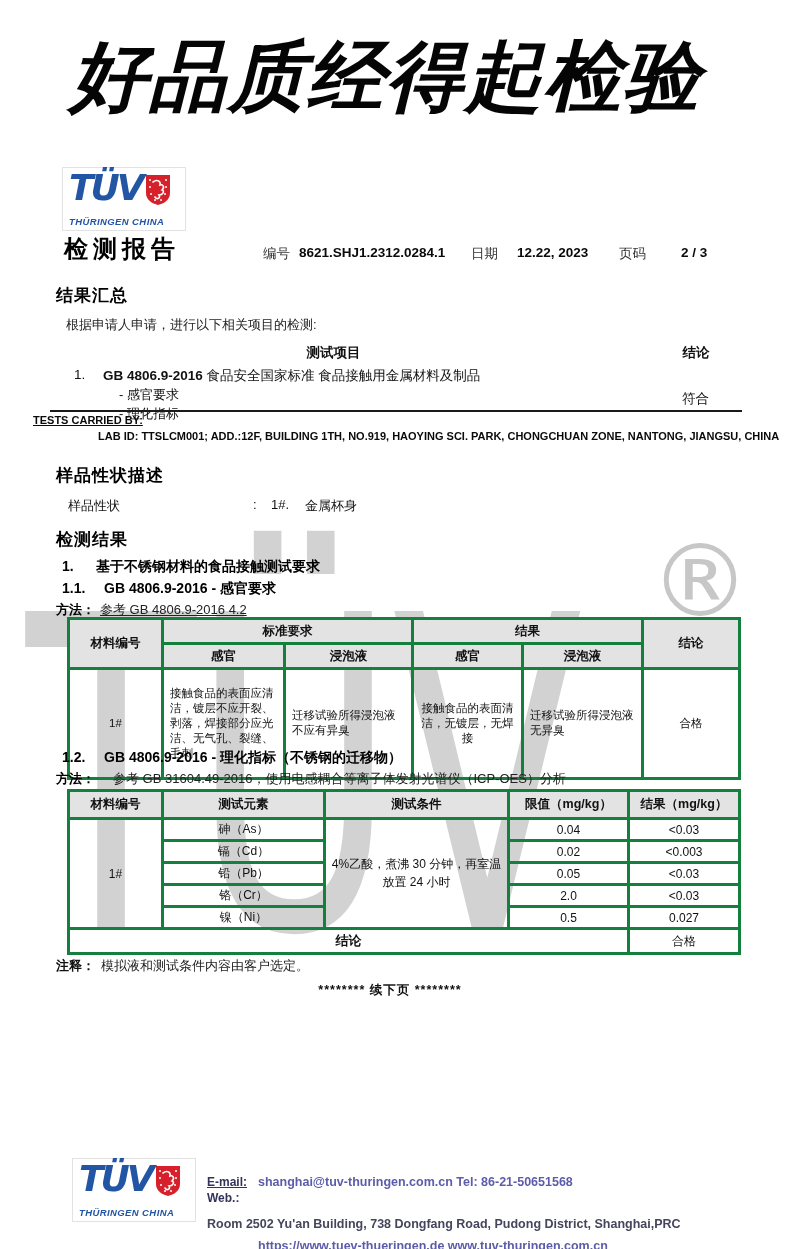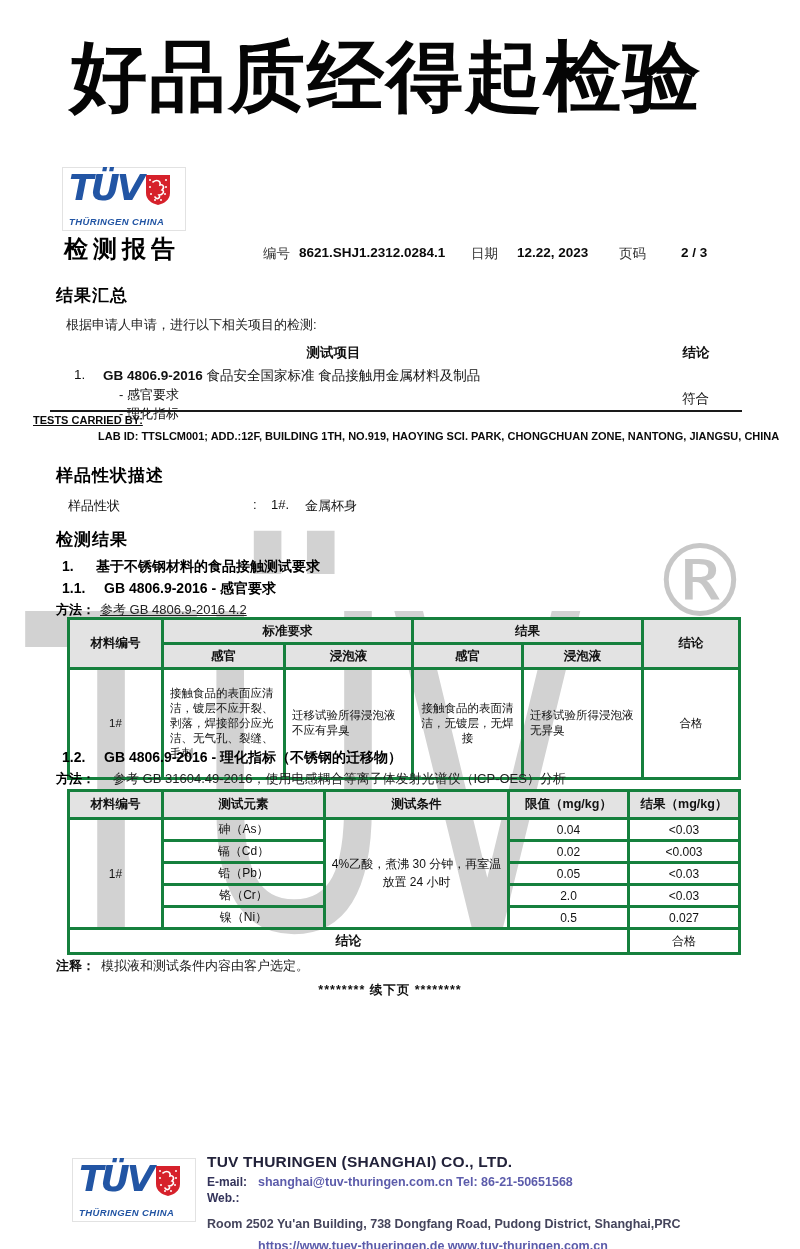--- a/index.html
+++ b/index.html
@@ -12,21 +12,21 @@
     font-family:"DejaVu Sans", sans-serif; font-size:435px; line-height:1;
     color:#d2d2d2; transform:scaleX(0.64); transform-origin:left top;
     letter-spacing:-6px; white-space:nowrap; }
   .watermark-reg { position:absolute; left:650px; top:532px; z-index:0;
     font-family:"DejaVu Sans", sans-serif; font-size:100px; line-height:1; color:#c7c7c7; }
 
   .abs { position:absolute; z-index:1; }
 
   
   .headline { left:70px; top:26px; width:680px; font-family:"DejaVu Sans", sans-serif;
-    font-weight:900; font-size:77px; letter-spacing:2px; color:#050505; white-space:nowrap; }
+    font-weight:900; font-size:77px; letter-spacing:2px; color:#050505; white-space:nowrap;font-style:italic; }
 
   
   .logo-box { width:124px; background:#fff; border:1px solid #e2e2e2; padding:5px 6px 3px 6px; }
   .logo-row { display:flex; align-items:flex-start; }
   .logo-tuv { font-family:"DejaVu Sans", sans-serif; font-style:italic; font-weight:bold;
     font-size:36px; line-height:0.85; letter-spacing:-3px; color:#2255a4; }
   .logo-shield { margin-left:3px; margin-top:1px; }
   .logo-sub { font-family:"Liberation Sans", sans-serif; font-style:italic; font-weight:bold;
     font-size:9.5px; letter-spacing:0.4px; color:#2255a4; margin-top:10px; white-space:nowrap; }
   .logo-header { left:62px; top:167px; }
@@ -98,21 +98,21 @@
   .t2 .concl-label { font-weight:bold; font-size:13px; height:25px; }
 
   .note-l { left:56px;  top:957px; font-size:13px; font-weight:bold; }
   .note-t { left:101px; top:957px; font-size:13px; color:#222; }
   .cont { left:0; top:982px; width:780px; text-align:center; font-size:12.5px; font-weight:bold; letter-spacing:1px; }
 
   
   .ft-company { left:207px; top:1153px; font-size:15.5px; font-weight:bold; color:#22223a; letter-spacing:0.2px; }
   .ft-row-l { font-size:12px; font-weight:bold; color:#33335a; }
   .ft-row-v { font-size:12.5px; font-weight:bold; color:#5c5cab; }
-  .ft-em-l { left:207px; top:1175px; } .ft-em-v { left:258px; top:1175px; }
+  .ft-em-l { left:207px; top:1175px;text-decoration:underline; } .ft-em-v { left:258px; top:1175px; }
   .ft-wb-l { left:207px; top:1191px; } .ft-wb-v { left:258px; top:1191px;margin-top:48px; }
   .ft-addr { left:207px; top:1217px; font-size:12.5px; font-weight:bold; color:#45455c; }
 </style>
 </head>
 <body>
 
 <div class="page">
 
   <div class="watermark">TÜV</div>
   <div class="watermark-reg">®</div>
@@ -277,20 +277,19 @@
         <circle cx="5" cy="13" r="1" fill="#fff"></circle>
           <circle cx="21" cy="13" r="1" fill="#fff"></circle>
         <circle cx="6" cy="20" r="1" fill="#fff"></circle>
           <circle cx="20" cy="20" r="1" fill="#fff"></circle>
         <circle cx="10" cy="26" r="1" fill="#fff"></circle>
           <circle cx="16" cy="26" r="1" fill="#fff"></circle>
       </svg>
     </div>
     <div class="logo-sub">THÜRINGEN CHINA</div>
   </div>
-  <div class="abs ft-company">TUV THURINGEN (SHANGHAI) CO., LTD.</div>
   <span class="abs ft-row-l ft-em-l">E-mail:</span>
   <span class="abs ft-row-v ft-em-v">shanghai@tuv-thuringen.com.cn Tel: 86-21-50651568</span>
   <span class="abs ft-row-l ft-wb-l">Web.:</span>
   <span class="abs ft-row-v ft-wb-v">https://www.tuev-thueringen.de  www.tuv-thuringen.com.cn</span>
   <div class="abs ft-addr">Room 2502 Yu'an Building, 738 Dongfang Road, Pudong District, Shanghai,PRC</div>
 
 </div>
 
 </body></html>

